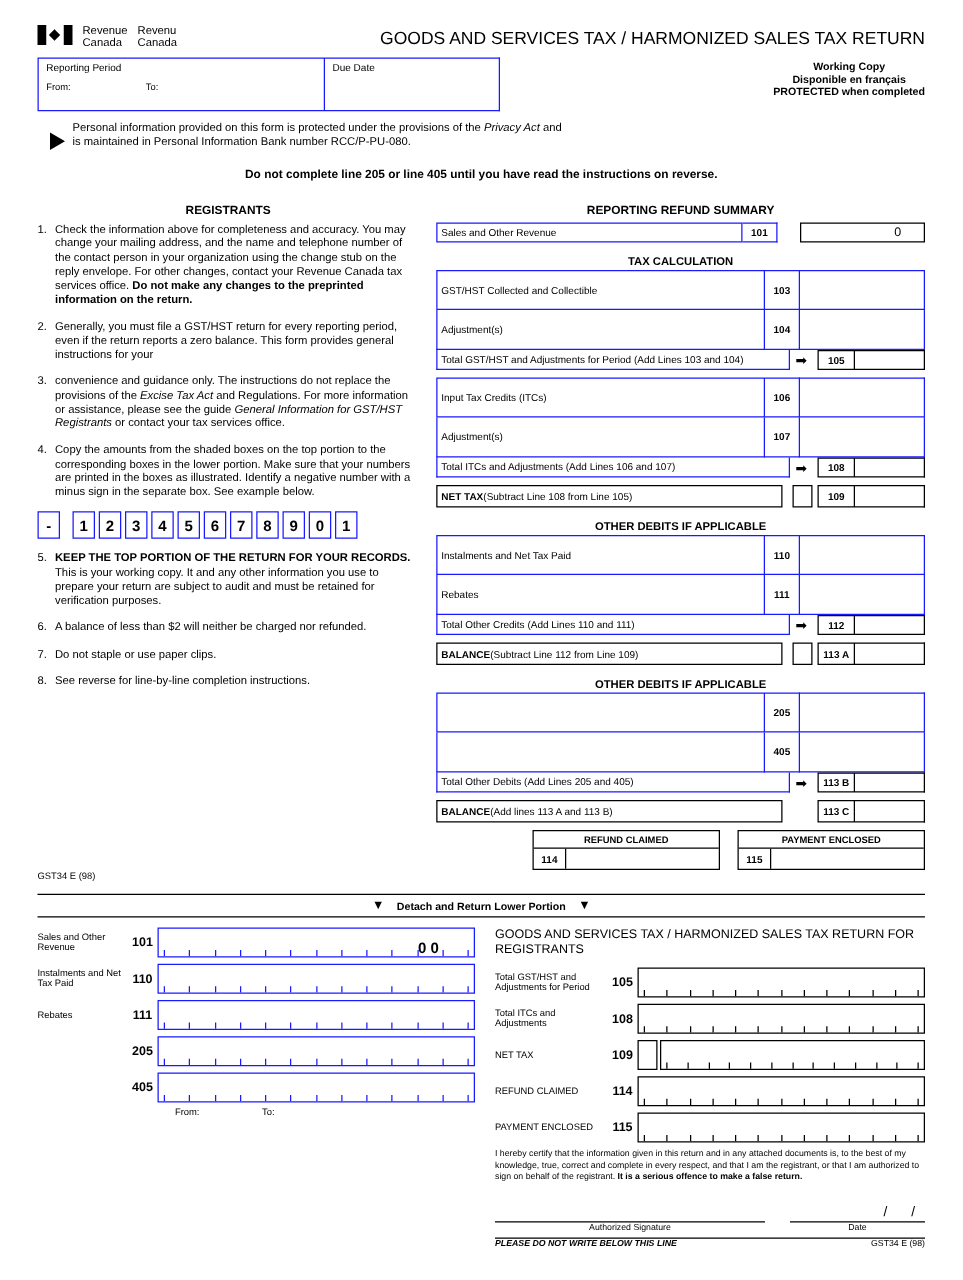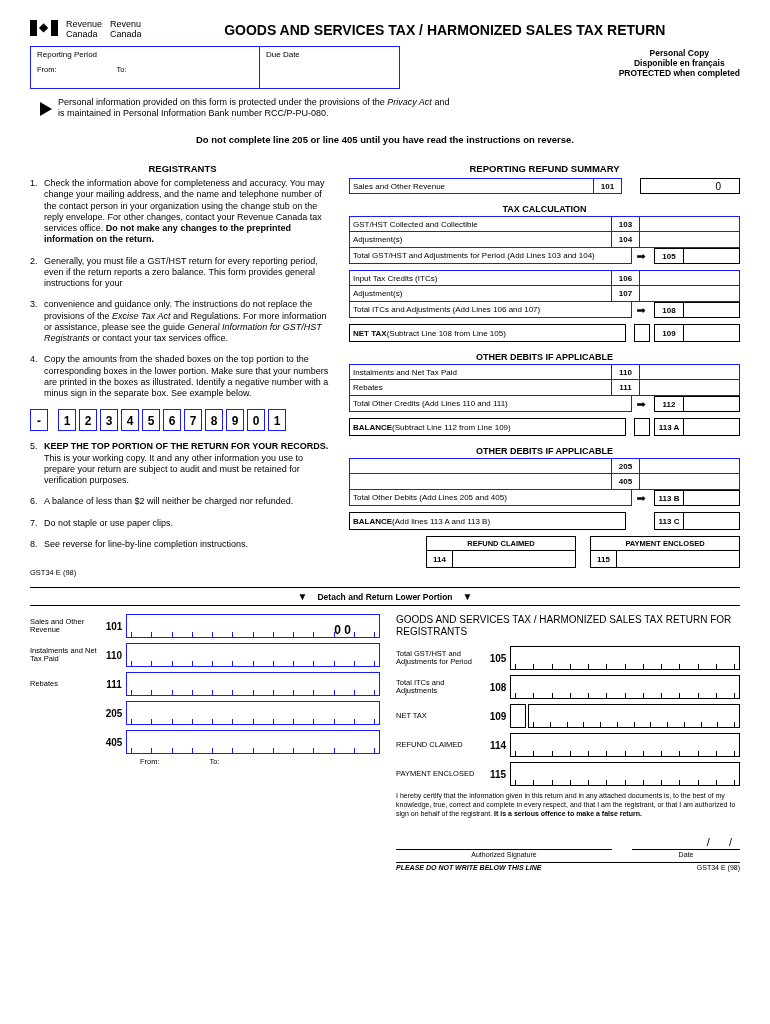--- a/index.html
+++ b/index.html
@@ -3,44 +3,44 @@
 <meta charset="utf-8">
 <style>
   * { box-sizing: border-box; margin: 0; padding: 0; }
   body { font-family: Arial, Helvetica, sans-serif; font-size: 9px; background: #fff; padding: 20px 30px; width: 770px; }
   .header-row { display: flex; align-items: flex-start; gap: 8px; margin-bottom: 6px; }
   .flag { width: 28px; height: 16px; display: flex; gap: 1px; }
   .flag-bar { width: 7px; height: 16px; background: #000; }
   .flag-leaf { width: 12px; height: 16px; position: relative; }
   .flag-leaf::after { content: "◆"; font-size: 12px; position: absolute; top: 0; left: 1px; }
   .agency { font-size: 9px; line-height: 1.1; }
-  .title { font-size: 14px; font-weight: bold; flex: 1; text-align: center; padding-top: 2px; }
+  .title { font-size: 14px; font-weight: normal; flex: 1; text-align: right; padding-top: 2px; }
   .top-boxes { display: flex; gap: 0; margin-bottom: 8px; }
   .top-box { border: 1.5px solid #1a1aff; padding: 3px 6px 14px 6px; font-size: 8px; }
   .top-box.period { width: 230px; }
   .top-box.due { width: 140px; border-left: none; }
   .top-right { margin-left: auto; text-align: center; font-size: 8.5px; line-height: 1.2; padding-top: 2px; }
   .top-right .bold { font-weight: bold; }
-  .privacy-row { display: flex; align-items: center; gap: 6px; margin: 6px 0 14px 10px; }
+  .privacy-row { display: flex; align-items: flex-end; gap: 6px; margin: 6px 0 14px 10px; }
   .triangle { width: 0; height: 0; border-left: 12px solid #000; border-top: 7px solid transparent; border-bottom: 7px solid transparent; margin-top: 1px; }
   .privacy-text { font-size: 9px; line-height: 1.3; }
   .italic { font-style: italic; }
   .warning { text-align: center; font-weight: bold; font-size: 9.5px; margin: 12px 0 18px 0; }
   .main { display: flex; gap: 14px; }
   .left-col { width: 305px; }
   .right-col { flex: 1; }
   .section-head { font-weight: bold; text-align: center; font-size: 9.5px; margin-bottom: 4px; }
   .instr-list { counter-reset: item; }
   .instr-item { display: flex; gap: 4px; margin-bottom: 10px; font-size: 9px; line-height: 1.25; }
   .instr-num { width: 10px; flex-shrink: 0; }
   .bold { font-weight: bold; }
   .digit-row { display: flex; gap: 3px; margin: 6px 0 10px 0; }
   .digit-box { width: 18px; height: 22px; border: 1.5px solid #1a1aff; text-align: center; line-height: 22px; font-size: 12px; font-weight: bold; }
   .digit-box.sign { background: #fff; }
-  .line-row { display: flex; align-items: stretch; height: 16px; }
+  .line-row { display: flex; align-items: stretch; height: 32px; }
   .line-label { flex: 1; border: 1.5px solid #1a1aff; padding: 1px 3px; font-size: 8px; display: flex; align-items: center; }
   .line-num { width: 28px; border: 1.5px solid #1a1aff; border-left: none; text-align: center; font-size: 8px; font-weight: bold; display: flex; align-items: center; justify-content: center; }
   .line-val { width: 100px; border: 1.5px solid #1a1aff; border-left: none; }
   .line-val-right { width: 100px; border: 1.5px solid #000; display: flex; align-items: center; justify-content: flex-end; padding-right: 18px; font-size: 10px; }
   .subhead { font-weight: bold; text-align: center; font-size: 9px; margin: 10px 0 2px 0; }
   .arrow { width: 18px; display: flex; align-items: center; justify-content: center; font-size: 11px; }
   .out-box-num { width: 30px; border: 1.5px solid #000; text-align: center; font-size: 8px; font-weight: bold; display: flex; align-items: center; justify-content: center; margin-left: 4px; }
   .out-box-val { width: 56px; border: 1.5px solid #000; border-left: none; }
   .out-group { display: flex; align-items: stretch; height: 16px; margin-bottom: 0; }
   .spacer-row { height: 6px; }
@@ -104,21 +104,21 @@
     <div>Reporting Period</div>
     <div style="display:flex;gap:60px;margin-top:6px;font-size:7.5px;">
       <span>From:</span>
       <span>To:</span>
     </div>
   </div>
   <div class="top-box due">
     <div>Due Date</div>
   </div>
   <div class="top-right">
-    <div class="bold">Personal Copy</div>
+    <div class="bold">Working Copy</div>
     <div class="bold">Disponible en français</div>
     <div class="bold">PROTECTED when completed</div>
   </div>
 </div>
 
 <div class="privacy-row">
   <div class="triangle"></div>
   <div class="privacy-text">
     <span>Personal information provided on this form is protected under the provisions of the </span><span class="italic">Privacy Act</span><span> and</span><br>
     <span>is maintained in Personal Information Bank number RCC/P-PU-080.</span>

